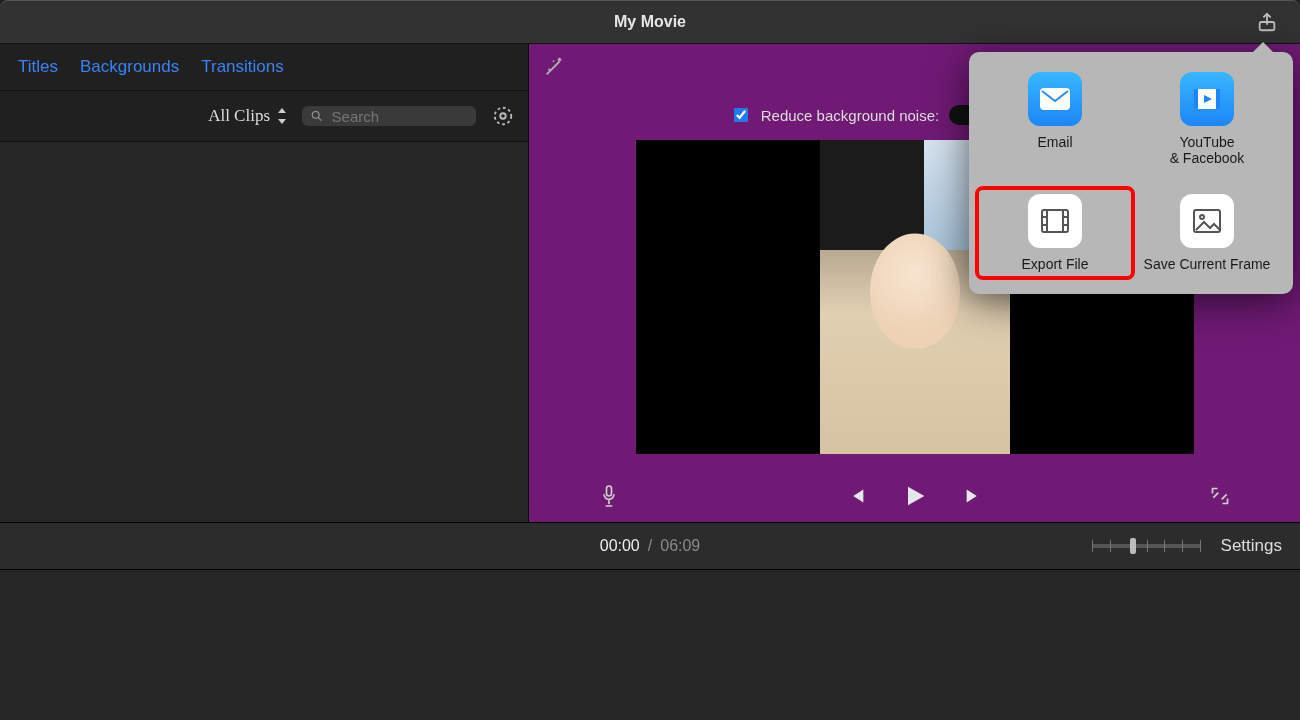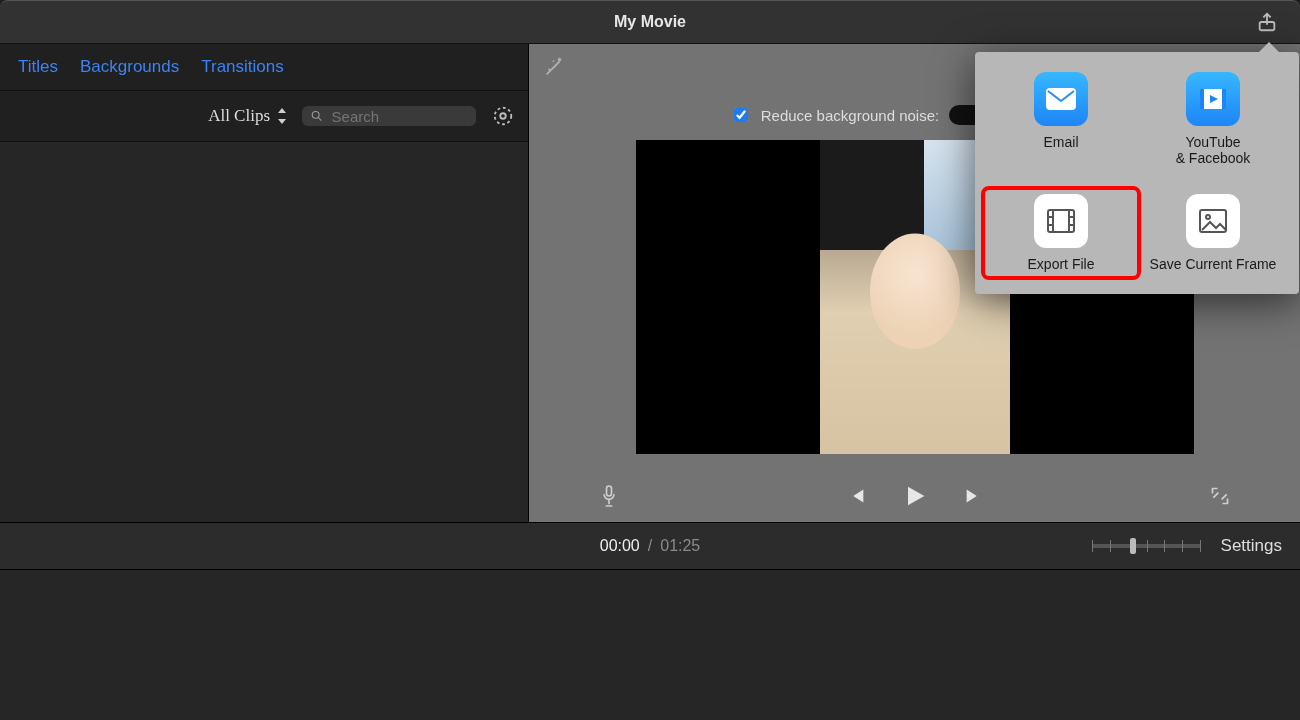--- a/index.html
+++ b/index.html
@@ -9,21 +9,21 @@
   .main{display:flex;height:478px;}
   .left{width:528px;background:#202020;display:flex;flex-direction:column;border-right:1px solid #000;}
   .tabs{height:46px;border-bottom:1px solid #111;display:flex;align-items:center;padding-left:18px;gap:22px;font-size:17px;color:#3b82f6;}
   .tabs .tab{cursor:pointer;}
   .browser-bar{height:50px;border-bottom:1px solid #111;display:flex;align-items:center;justify-content:flex-end;gap:14px;padding:0 12px;}
   .allclips{font-size:17px;color:#ddd;display:flex;align-items:center;gap:6px;cursor:pointer;font-family:Liberation Serif, serif;}
   .search{flex:0 0 158px;height:20px;background:#3a3a3a;border-radius:6px;display:flex;align-items:center;padding:0 8px;gap:6px;}
   .search input{background:transparent;border:none;outline:none;color:#bbb;font-size:15px;width:100%;}
   .gear{width:26px;height:26px;color:#bdbdbd;cursor:pointer;display:flex;align-items:center;justify-content:center;}
   .content{flex:1;background:#262626;}
-  .right{flex:1;background:#737373;display:flex;flex-direction:column;position:relative;}
+  .right{flex:1;background:#701a75;display:flex;flex-direction:column;position:relative;}
   .right-top{height:46px;display:flex;align-items:center;gap:20px;padding:0 14px;}
   .wand{color:#aaa;}
   .tool-icons{display:flex;gap:18px;margin-left:auto;align-items:center;}
   .tool-icons .ti{width:24px;height:24px;color:#bdbdbd;display:flex;align-items:center;justify-content:center;cursor:pointer;}
   .tool-icons .ti.selected{background:#4d4d4d;border-radius:4px;padding:3px;color:#fff;}
   .noise-row{height:50px;display:flex;align-items:center;justify-content:center;gap:10px;font-size:15px;color:#ddd;}
   .cb{width:14px;height:14px;accent-color:#1f7af0;}
   .slider-track{width:100px;height:20px;background:#111;border-radius:12px;position:relative;}
   .slider-thumb{position:absolute;left:42px;top:2px;width:16px;height:16px;border-radius:50%;background:#888;}
   .preview-wrap{flex:1;display:flex;align-items:flex-start;justify-content:center;}
@@ -40,21 +40,21 @@
   .timeline-bar{height:46px;background:#2c2c2c;border-top:1px solid #000;border-bottom:1px solid #000;display:flex;align-items:center;position:relative;color:#cfcfcf;font-size:16px;}
   .timecode{position:absolute;left:50%;transform:translateX(-50%);display:flex;gap:8px;}
   .timecode .dur{color:#8a8a8a;}
   .zoom{position:absolute;right:100px;display:flex;align-items:center;}
   .zoom-track{width:108px;height:4px;background:#555;position:relative;}
   .zoom-tick{position:absolute;top:-4px;width:1px;height:12px;background:#777;}
   .zoom-thumb{position:absolute;top:-6px;left:38px;width:6px;height:16px;background:#bbb;border-radius:2px;}
   .settings{position:absolute;right:18px;font-size:17px;color:#ddd;cursor:pointer;}
   .timeline{height:154px;background:#262626;}
   
-  .popover{position:absolute;top:52px;right:1px;width:304px;background:#b7b7b7;border-radius:4px;box-shadow:0 8px 40px rgba(0,0,0,.6);padding:16px 10px 18px;display:grid;grid-template-columns:1fr 1fr;row-gap:20px;color:#1a1a1a;z-index:50;}
+  .popover{position:absolute;top:52px;right:7px;width:304px;background:#b7b7b7;border-radius:10px;box-shadow:0 8px 40px rgba(0,0,0,.6);padding:16px 10px 18px;display:grid;grid-template-columns:1fr 1fr;row-gap:20px;color:#1a1a1a;z-index:50;}
   .popover::before{content:"";position:absolute;top:-10px;right:20px;border-left:10px solid transparent;border-right:10px solid transparent;border-bottom:10px solid #b7b7b7;}
   .pop-item{display:flex;flex-direction:column;align-items:center;gap:8px;font-size:14px;text-align:center;cursor:pointer;padding:4px;}
   .pop-icon{width:54px;height:54px;border-radius:12px;background:#fff;display:flex;align-items:center;justify-content:center;}
   .pop-icon.blue{background:linear-gradient(180deg,#36b7ff,#1e85f6);}
   .pop-item.highlight{outline:4px solid #ff0000;border-radius:4px;}
   svg{display:block;}
 </style>
 </head>
 <body>
 
@@ -208,21 +208,21 @@
           </svg>
       </div>
     </div>
   </div>
 </div>
 
 <div class="timeline-bar">
   <div class="timecode">
     <span style="color:#eee;">00:00</span>
     <span style="color:#8a8a8a;">/</span>
-    <span class="dur">01:25</span>
+    <span class="dur">06:09</span>
   </div>
   <div class="zoom">
     <div class="zoom-track">
       <div class="zoom-tick" style="left:0"></div>
       <div class="zoom-tick" style="left:18px"></div>
       <div class="zoom-tick" style="left:55px"></div>
       <div class="zoom-tick" style="left:72px"></div>
       <div class="zoom-tick" style="left:90px"></div>
       <div class="zoom-tick" style="left:108px"></div>
       <div class="zoom-thumb"></div>

